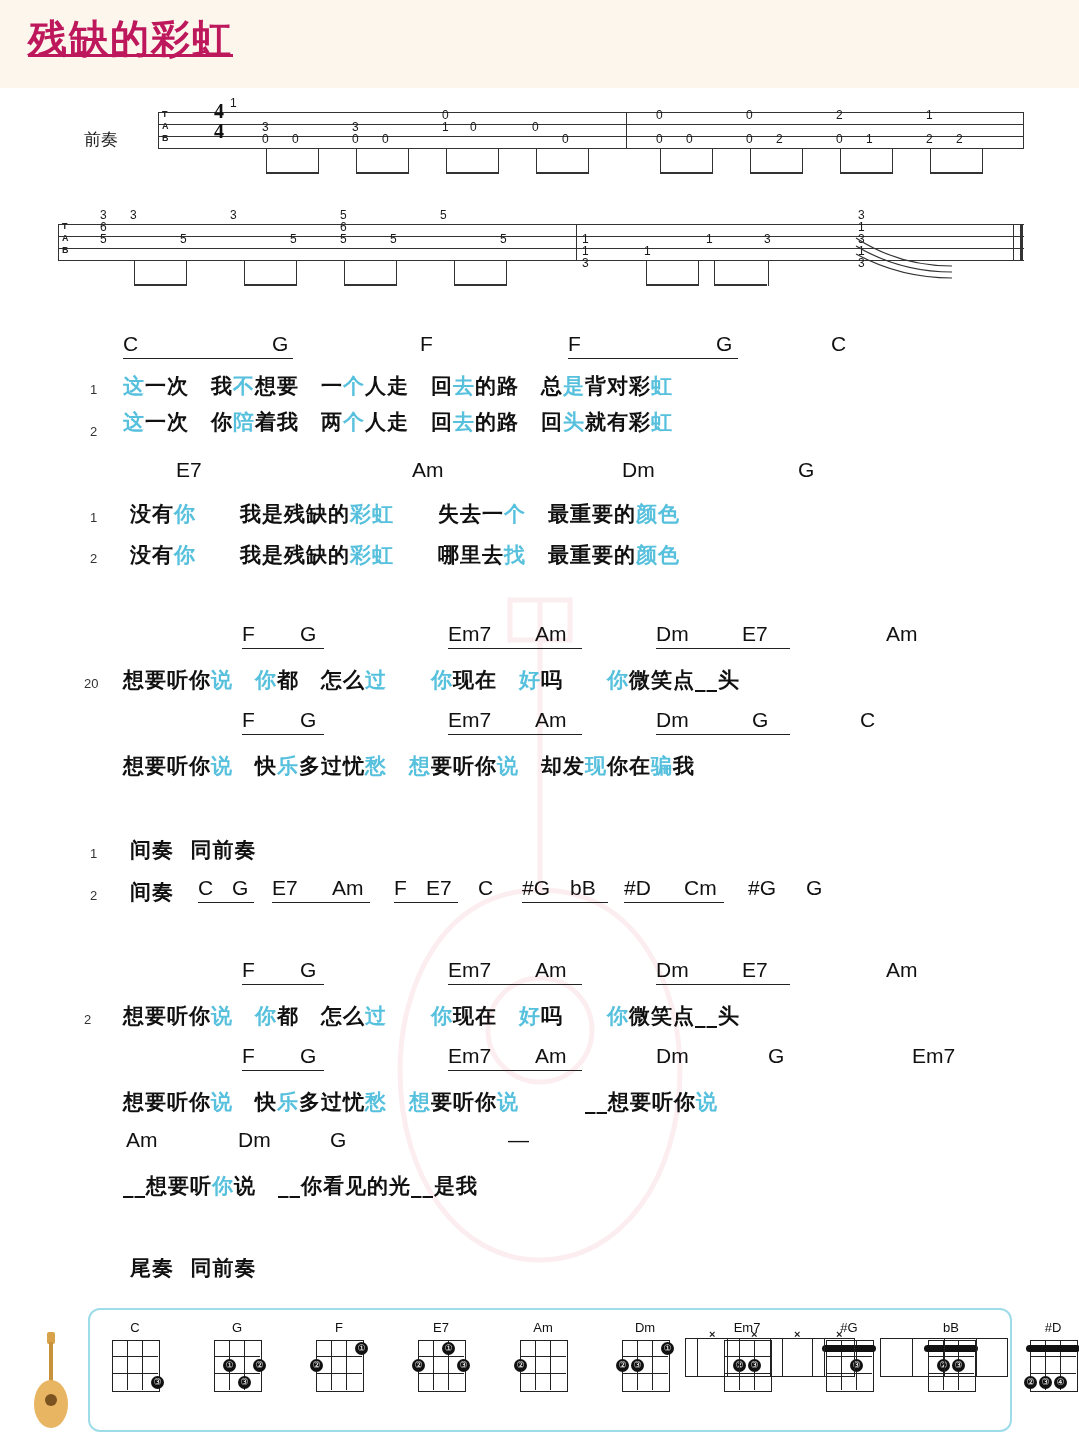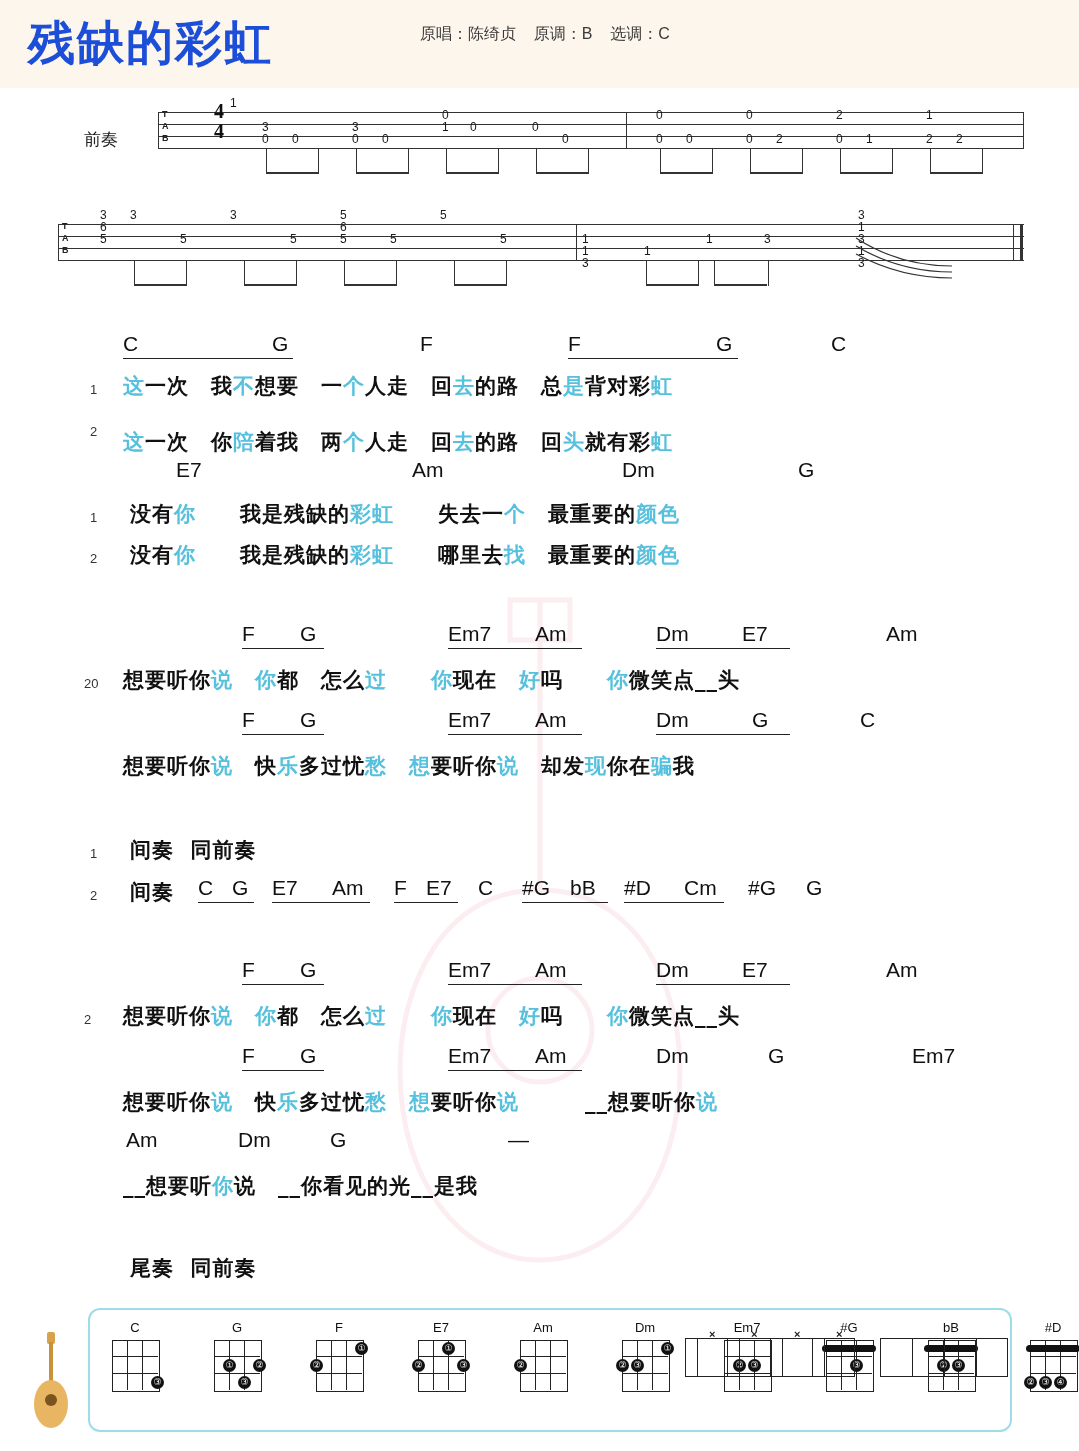--- a/index.html
+++ b/index.html
@@ -9,23 +9,24 @@
     font-family:"Liberation Sans","DejaVu Sans",sans-serif;
     position:relative;overflow:hidden;
   }
   
   .header{
     position:absolute;left:0;top:0;width:1079px;height:88px;
     background:#fdf6ec;
   }
   .song-title{
     position:absolute;left:28px;top:12px;
-    font-size:47px;font-weight:bold;color:#1d4ed8;
+    font-size:39px;font-weight:bold;color:#be185d;
     letter-spacing:2px;
     font-family:"DejaVu Sans",sans-serif;
+    text-decoration:underline;
   }
   .meta{
     position:absolute;left:420px;top:18px;
     font-size:16px;color:#3a3a3a;line-height:32px;
   }
   .meta .ln{display:block;white-space:pre;}
   .logo{
     position:absolute;right:22px;top:14px;width:110px;height:58px;
   }
   .logo-note{
@@ -102,21 +103,20 @@
   .sh{position:absolute;height:1px;background:#222;}
   .sx{position:absolute;font-size:11px;color:#222;font-weight:bold;}
   .sarrow{position:absolute;width:1px;background:#222;}
 </style>
 </head>
 <body>
 
 <div class="header">
   <div class="song-title">残缺的彩虹</div>
   <div class="meta">
-    <span class="ln">原唱：陈绮贞    原调：B    选调：C</span>
   </div>
 </div>
 
 <svg class="watermark" viewBox="0 0 420 760">
   <g fill="none" stroke="#f4c7cf" stroke-width="5">
     <path d="M210 40 L210 330"></path>
     <path d="M180 40 h60 v40 h-60 z"></path>
     <path d="M210 330 C110 330 70 430 70 510 C70 620 130 700 210 700 C290 700 350 620 350 510 C350 430 310 330 210 330 Z"></path>
     <circle cx="210" cy="470" r="52"></circle>
   </g>
@@ -261,21 +261,21 @@
   <div class="chord" style="left:272px;top:332px;">G</div>
   <div class="chord" style="left:420px;top:332px;">F</div>
   <div class="chord" style="left:568px;top:332px;">F</div>
   <div class="chordline" style="left:568px;top:358px;width:170px;"></div>
   <div class="chord" style="left:716px;top:332px;">G</div>
   <div class="chord" style="left:831px;top:332px;">C</div>
 
   <div class="vnum" style="left:90px;top:382px;">1</div>
   <div class="lyric" style="left:123px;top:372px;"><span class="b">这</span>一次　我<span class="b">不</span>想要　一<span class="b">个</span>人走　回<span class="b">去</span>的路　总<span class="b">是</span>背对彩<span class="b">虹</span></div>
   <div class="vnum" style="left:90px;top:424px;">2</div>
-  <div class="lyric" style="left:123px;top:428px;"><span class="b">这</span>一次　你<span class="b">陪</span>着我　两<span class="b">个</span>人走　回<span class="b">去</span>的路　回<span class="b">头</span>就有彩<span class="b">虹</span></div>
+  <div class="lyric" style="left:123px;top:408px;"><span class="b">这</span>一次　你<span class="b">陪</span>着我　两<span class="b">个</span>人走　回<span class="b">去</span>的路　回<span class="b">头</span>就有彩<span class="b">虹</span></div>
 </div>
 
 <div>
   <div class="chord" style="left:176px;top:458px;">E7</div>
   <div class="chord" style="left:412px;top:458px;">Am</div>
   <div class="chord" style="left:622px;top:458px;">Dm</div>
   <div class="chord" style="left:798px;top:458px;">G</div>
 
   <div class="vnum" style="left:90px;top:510px;">1</div>
   <div class="lyric" style="left:130px;top:500px;">没有<span class="b">你</span>　　我是残缺的<span class="b">彩虹</span>　　失去一<span class="b">个</span>　最重要的<span class="b">颜色</span></div>

